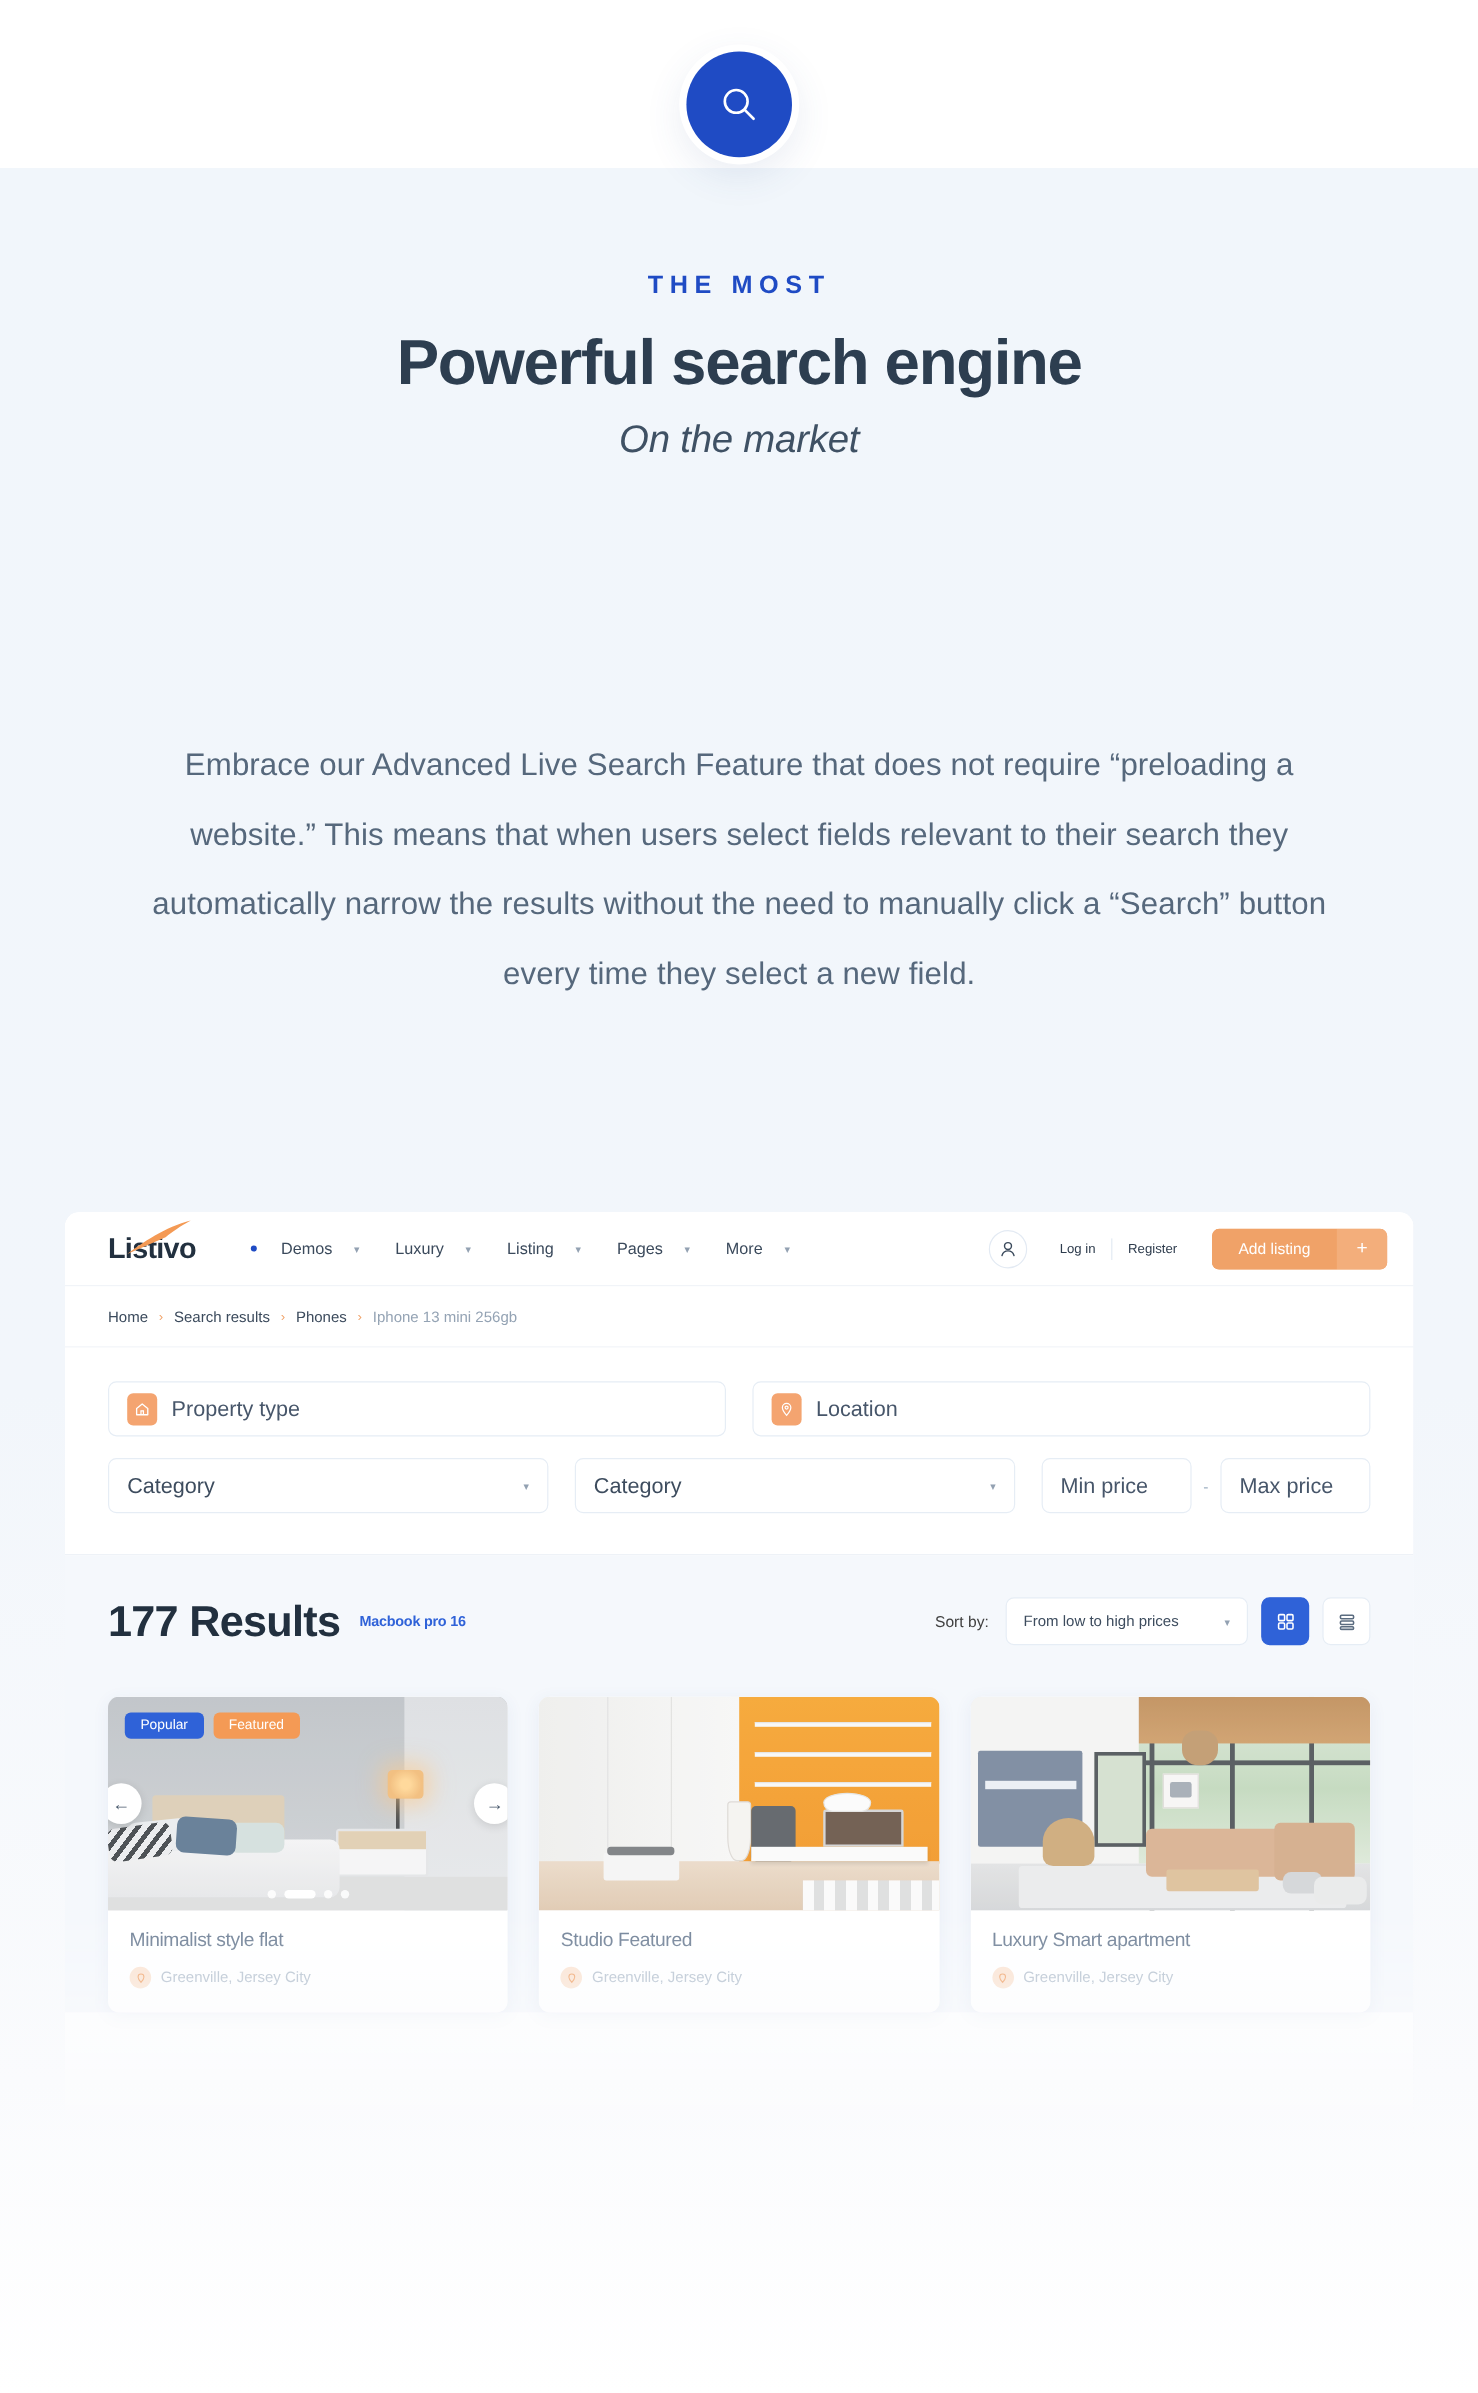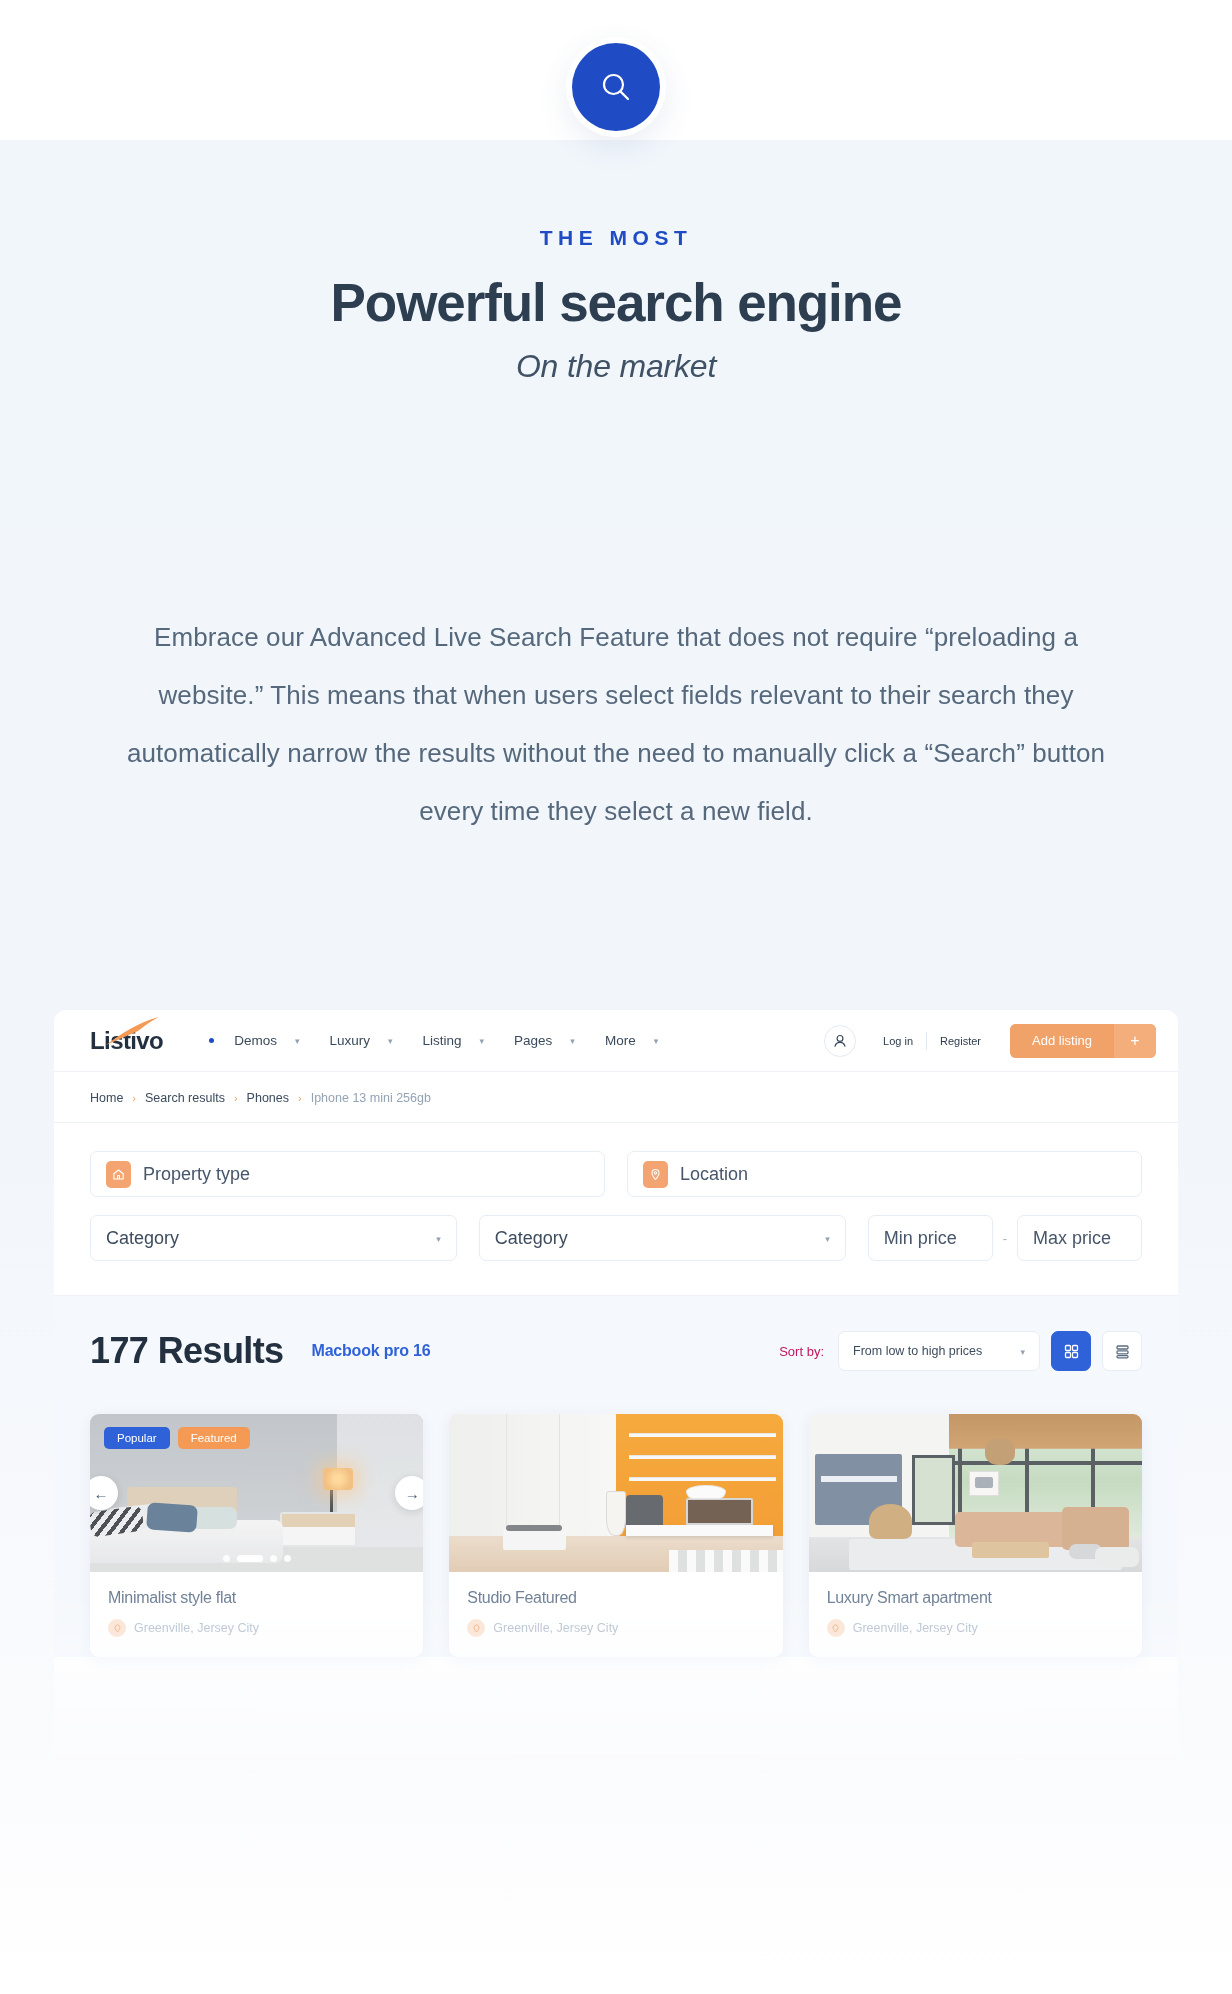--- a/index.html
+++ b/index.html
@@ -229,26 +229,26 @@
     background: #f5f8fc;
     padding: 34px 36px 0;
     flex: 1;
   }
   .results-bar { display: flex; align-items: center; }
   .results-count {
     font-size: 36px; font-weight: bold; color: #22303f;
     letter-spacing: -.6px;
   }
   .results-query {
-    margin-left: 28px;
-    font-size: 16px; font-weight: bold; color: #2f62d8;
+    margin-left: 16px;
+    font-size: 12px; font-weight: bold; color: #2f62d8;
     letter-spacing: -.2px;
   }
   .results-tools { margin-left: auto; display: flex; align-items: center; gap: 11px; }
-  .sortby-label { font-size: 13px; color: #be185d; margin-right: 3px; }
+  .sortby-label { font-size: 13px; color: #404040; margin-right: 3px; }
   .sort-select {
     width: 202px; height: 40px;
     border: 1px solid #e6edf5; border-radius: 7px;
     background: #fff;
     display: flex; align-items: center; justify-content: space-between;
     padding: 0 14px;
     font-size: 12.5px; color: #3d4c5e;
   }
   .view-btn {
     width: 40px; height: 40px;
@@ -263,21 +263,21 @@
   .cards { display: flex; gap: 26px; margin-top: 42px; }
   .card {
     flex: 1;
     background: #fff;
     border-radius: 9px;
     overflow: hidden;
     box-shadow: 0 3px 14px rgba(60,90,150,.07);
   }
   .card-img {
     position: relative;
-    height: 158px;
+    height: 178px;
     overflow: hidden;
   }
   .badges {
     position: absolute; left: 14px; top: 13px;
     display: flex; gap: 8px; z-index: 3;
   }
   .badge {
     padding: 5px 13px;
     border-radius: 5px;
     font-size: 11.5px;

